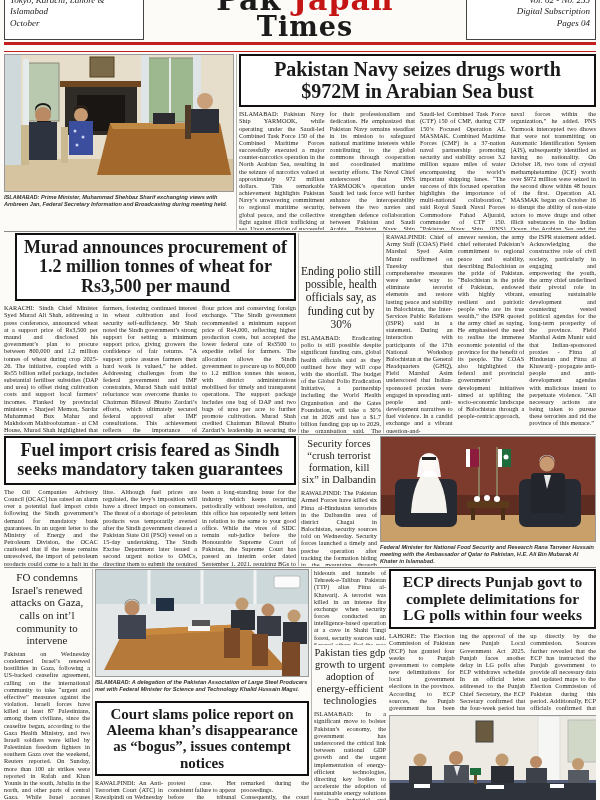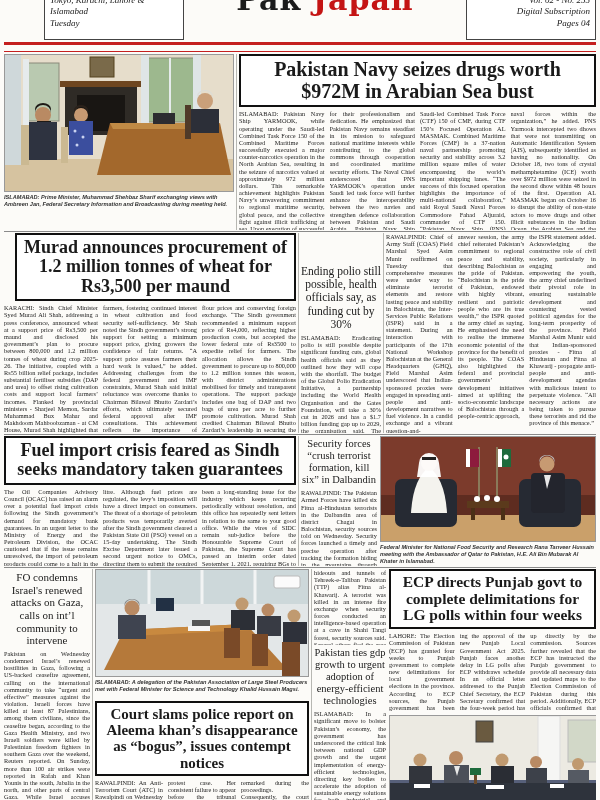--- a/index.html
+++ b/index.html
@@ -1,19 +1,19 @@
 <!DOCTYPE html>
 <html><head>
 <meta charset="utf-8">
 <style>
   html,body{margin:0;padding:0;background:#ffffff;}
   .page{position:relative;width:600px;height:800px;background:#fcfbf8;overflow:hidden;
         font-family:"Liberation Serif", serif;color:#1b1b1b;}
   
-  .masthead{position:relative;height:40px;padding:0 4px;display:flex;justify-content:flex-start;margin-left:40px;}
+  .masthead{position:relative;height:40px;padding:0 4px;display:flex;justify-content:flex-start;}
   .mh-box{border:1.5px solid #444;background:#fff;padding:2px 5px;font-style:italic;
           font-size:9px;line-height:1.25;margin-top:-8px;}
   .mh-box.left{width:128px;}
   .mh-box.right{width:118px;text-align:right;}
   .mh-title{text-align:center;font-weight:900;margin-top:-14px;flex:1;
             font-family:"DejaVu Serif", serif;letter-spacing:1px;}
   .mh-line1{font-size:30px;line-height:0.95;}
   .mh-line2{font-size:27px;line-height:0.9;}
   .red{color:#c41414;}
   .redrule{height:6px;margin:2px 4px 0 4px;border-top:3px solid #c41f1f;border-bottom:1px solid #c41f1f;}
@@ -36,27 +36,28 @@
 </style>
 </head>
 <body>
 
 <div class="page">
 
   <div class="masthead">
     <div class="mh-box left">
       <div>Tokyo, Karachi, Lahore &amp;</div>
       <div>Islamabad</div>
-      <div>Tuesday</div>
+      <div>October</div>
     </div>
     <div class="mh-title">
       <div class="mh-line1">
         <span>Pak</span>
         <span class="red">Japan</span>
       </div>
+      <div class="mh-line2">Times</div>
     </div>
     <div class="mh-box right">
       <div>Vol. 02 - No. 255</div>
       <div>Digital Subscription</div>
       <div>Pages 04</div>
     </div>
   </div>
   <div class="redrule"></div>
 
   <div class="row r1" style="margin-top:2px;">

